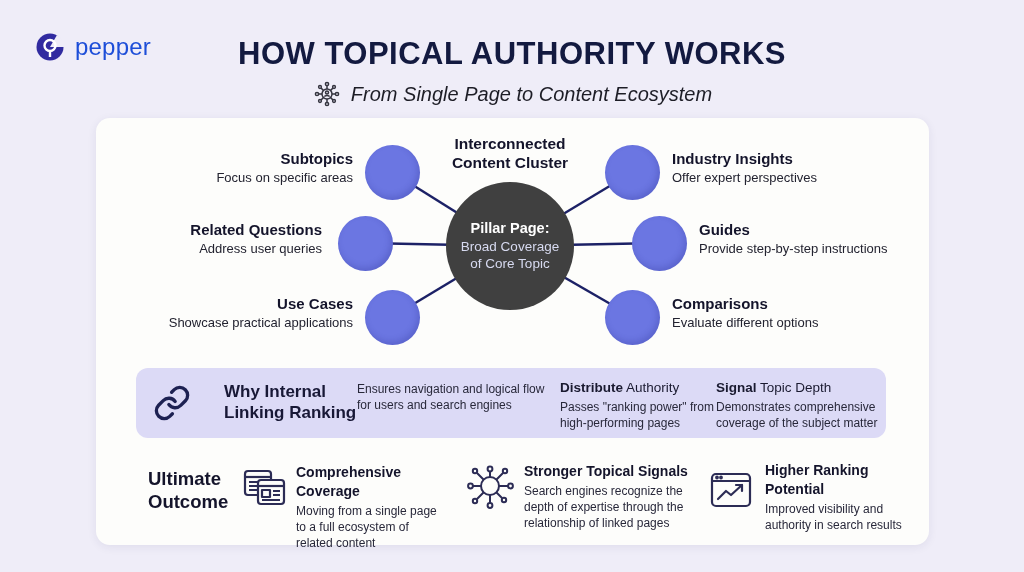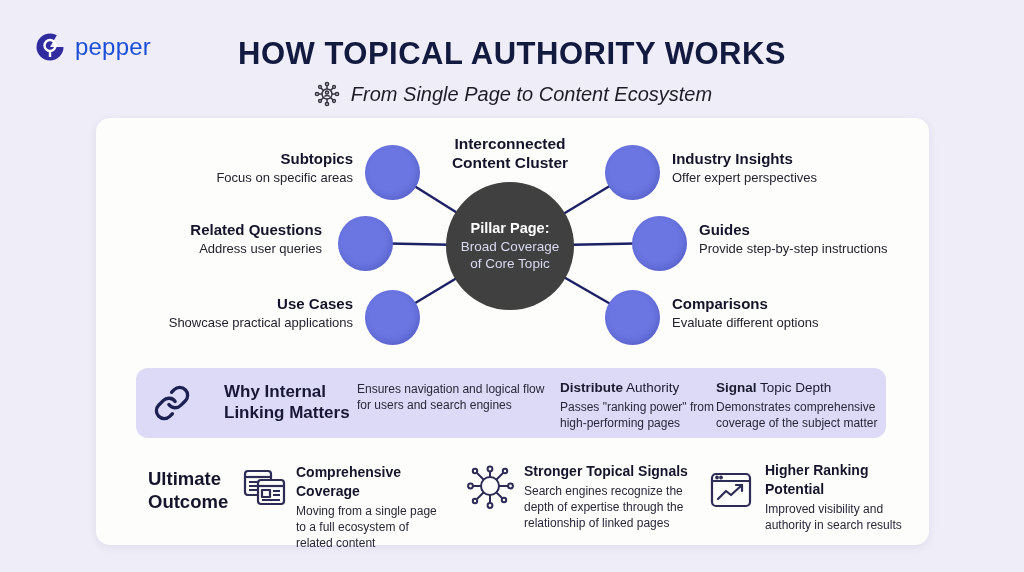--- a/index.html
+++ b/index.html
@@ -203,21 +203,21 @@
 
   <div class="band">
     <span class="band-icon">
       <svg width="38" height="38" viewBox="0 0 24 24" fill="none" stroke="#1d2152" stroke-width="2.1" stroke-linecap="round" stroke-linejoin="round">
         <path d="M10 13a5 5 0 0 0 7.54.54l2.93-2.93a5 5 0 0 0-7.07-7.07L11.75 5.2"></path>
         <path d="M14 11a5 5 0 0 0-7.54-.54l-2.93 2.93a5 5 0 0 0 7.07 7.07l1.65-1.66"></path>
       </svg>
     </span>
     <div class="band-heading">
       <div>Why Internal</div>
-      <div>Linking Matters</div>
+      <div>Linking Ranking</div>
     </div>
     <div class="band-col bc-1">
       <div class="bc-desc">Ensures navigation and logical flow for users and search engines</div>
     </div>
     <div class="band-col bc-2">
       <div class="bc-title"><b>Distribute</b><span> Authority</span></div>
       <div class="bc-desc">Passes "ranking power" from high-performing pages</div>
     </div>
     <div class="band-col bc-3">
       <div class="bc-title"><b>Signal</b><span> Topic Depth</span></div>

